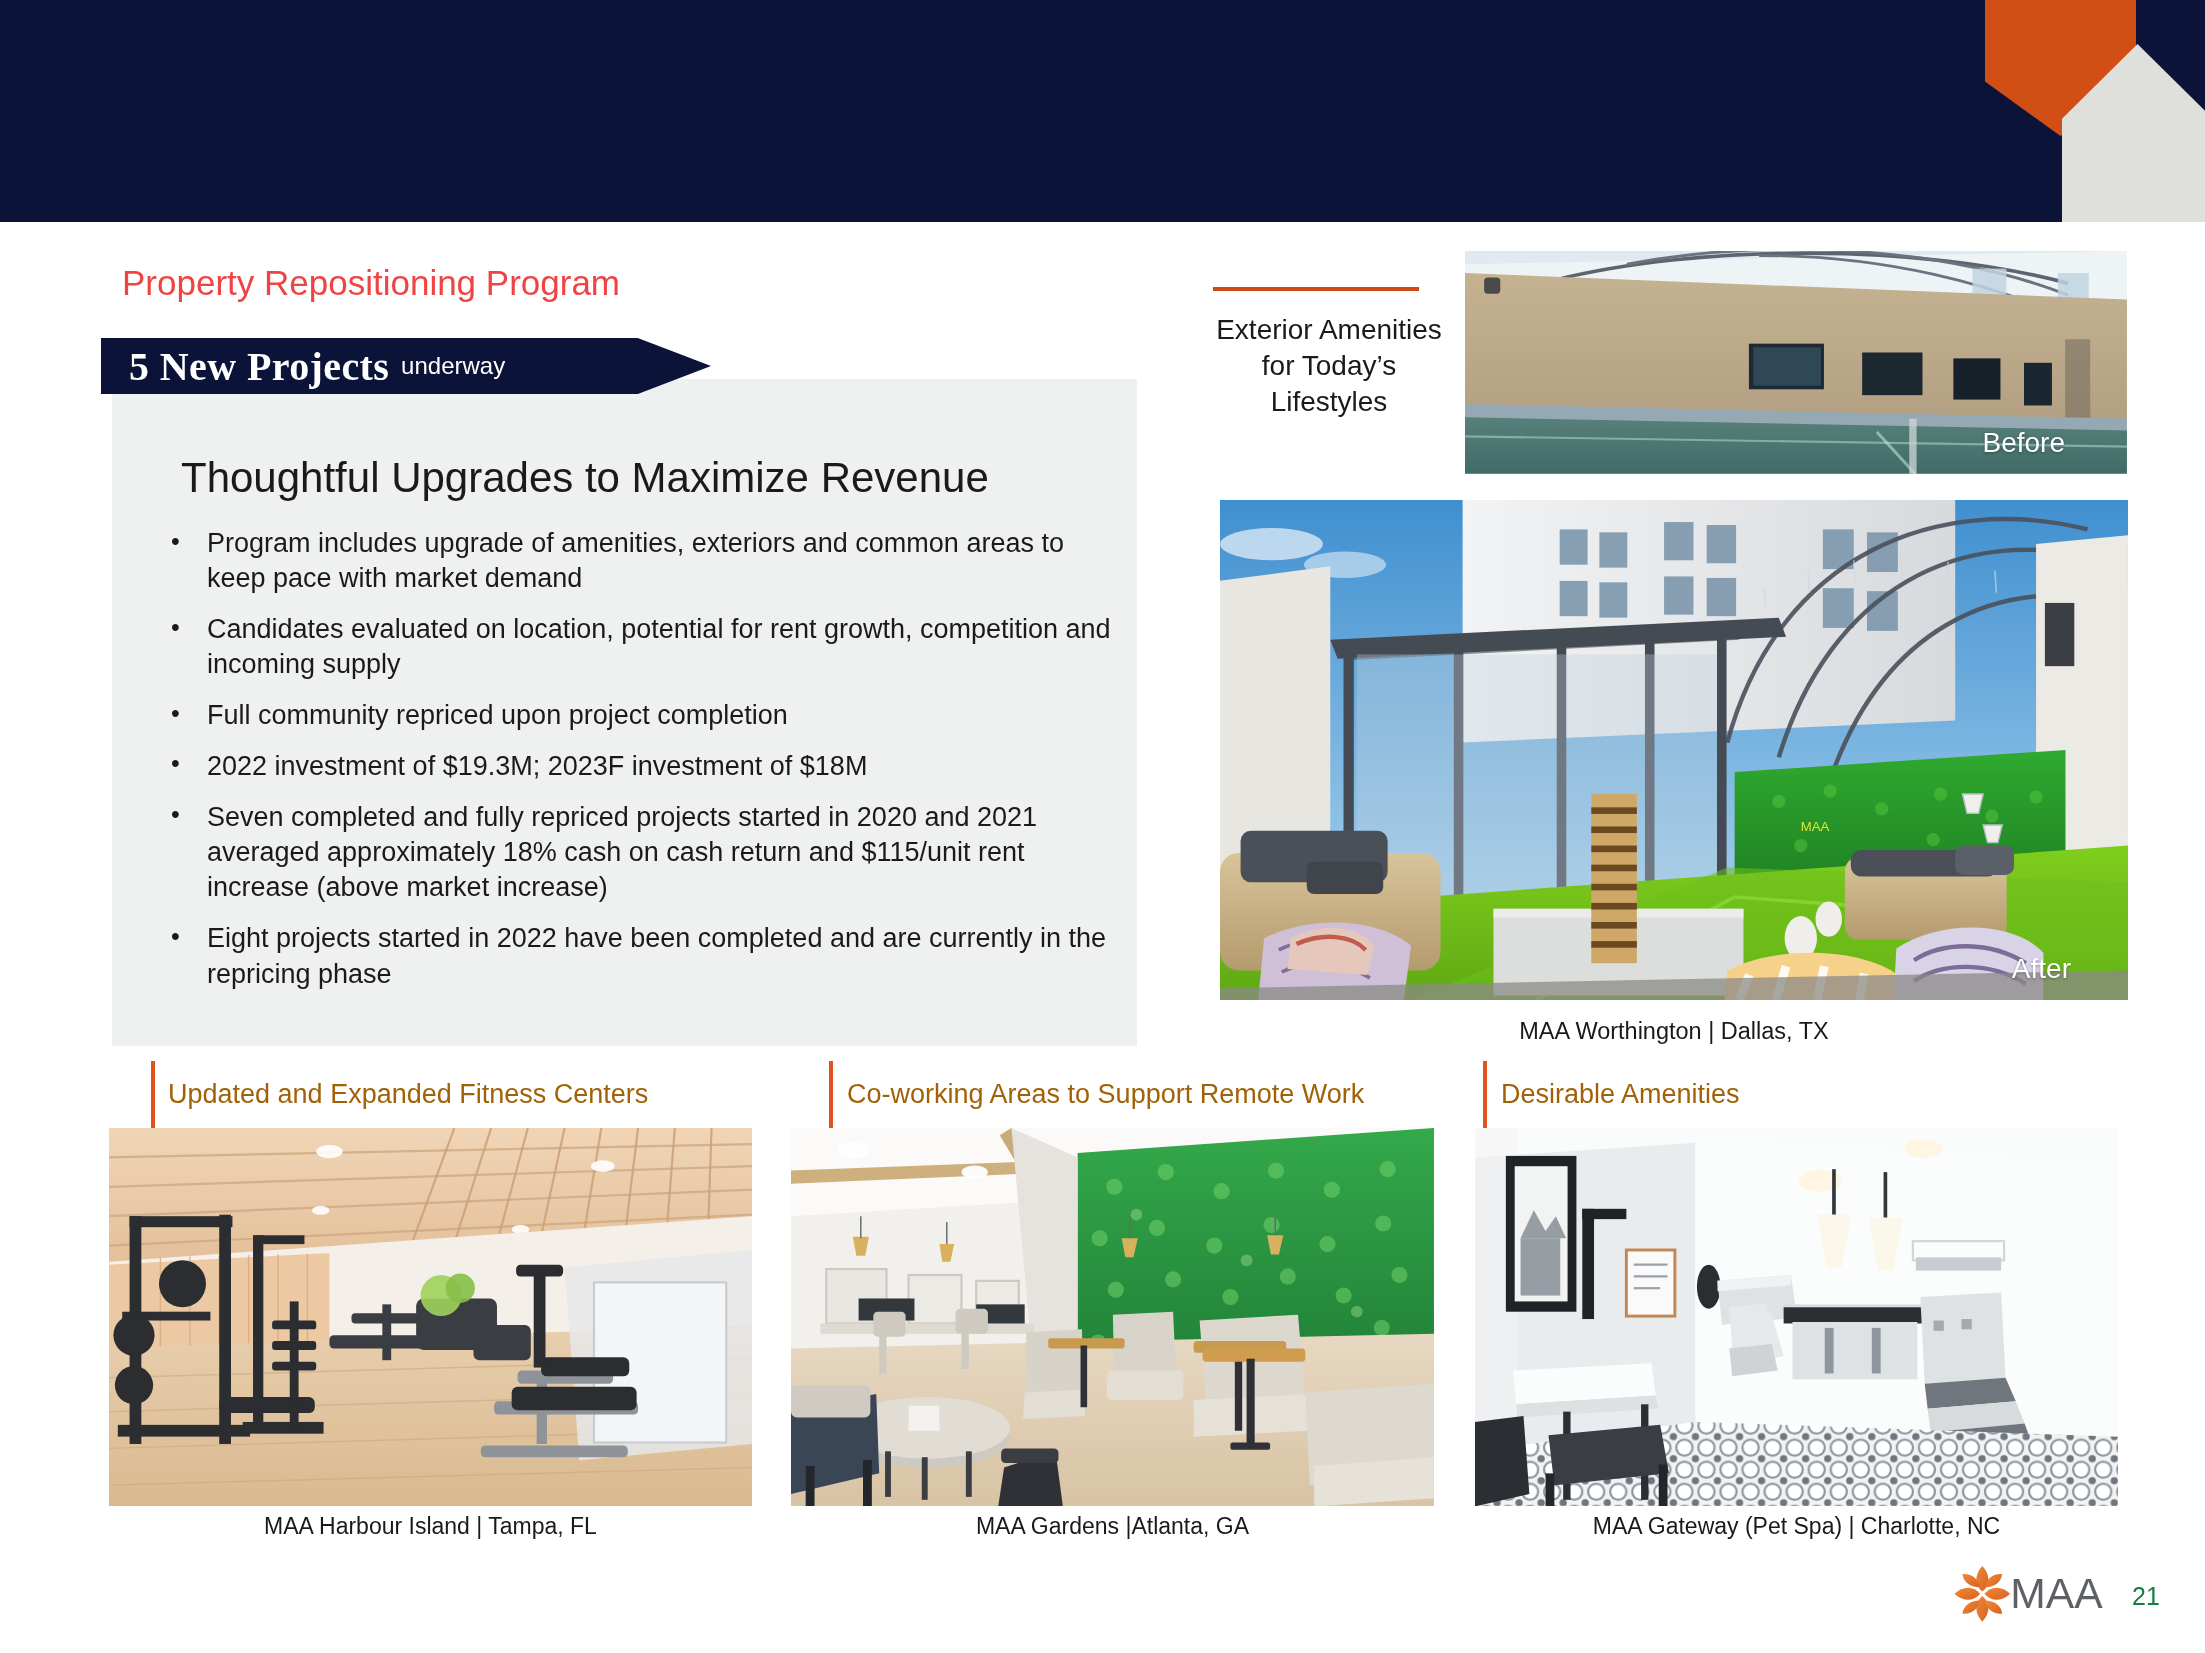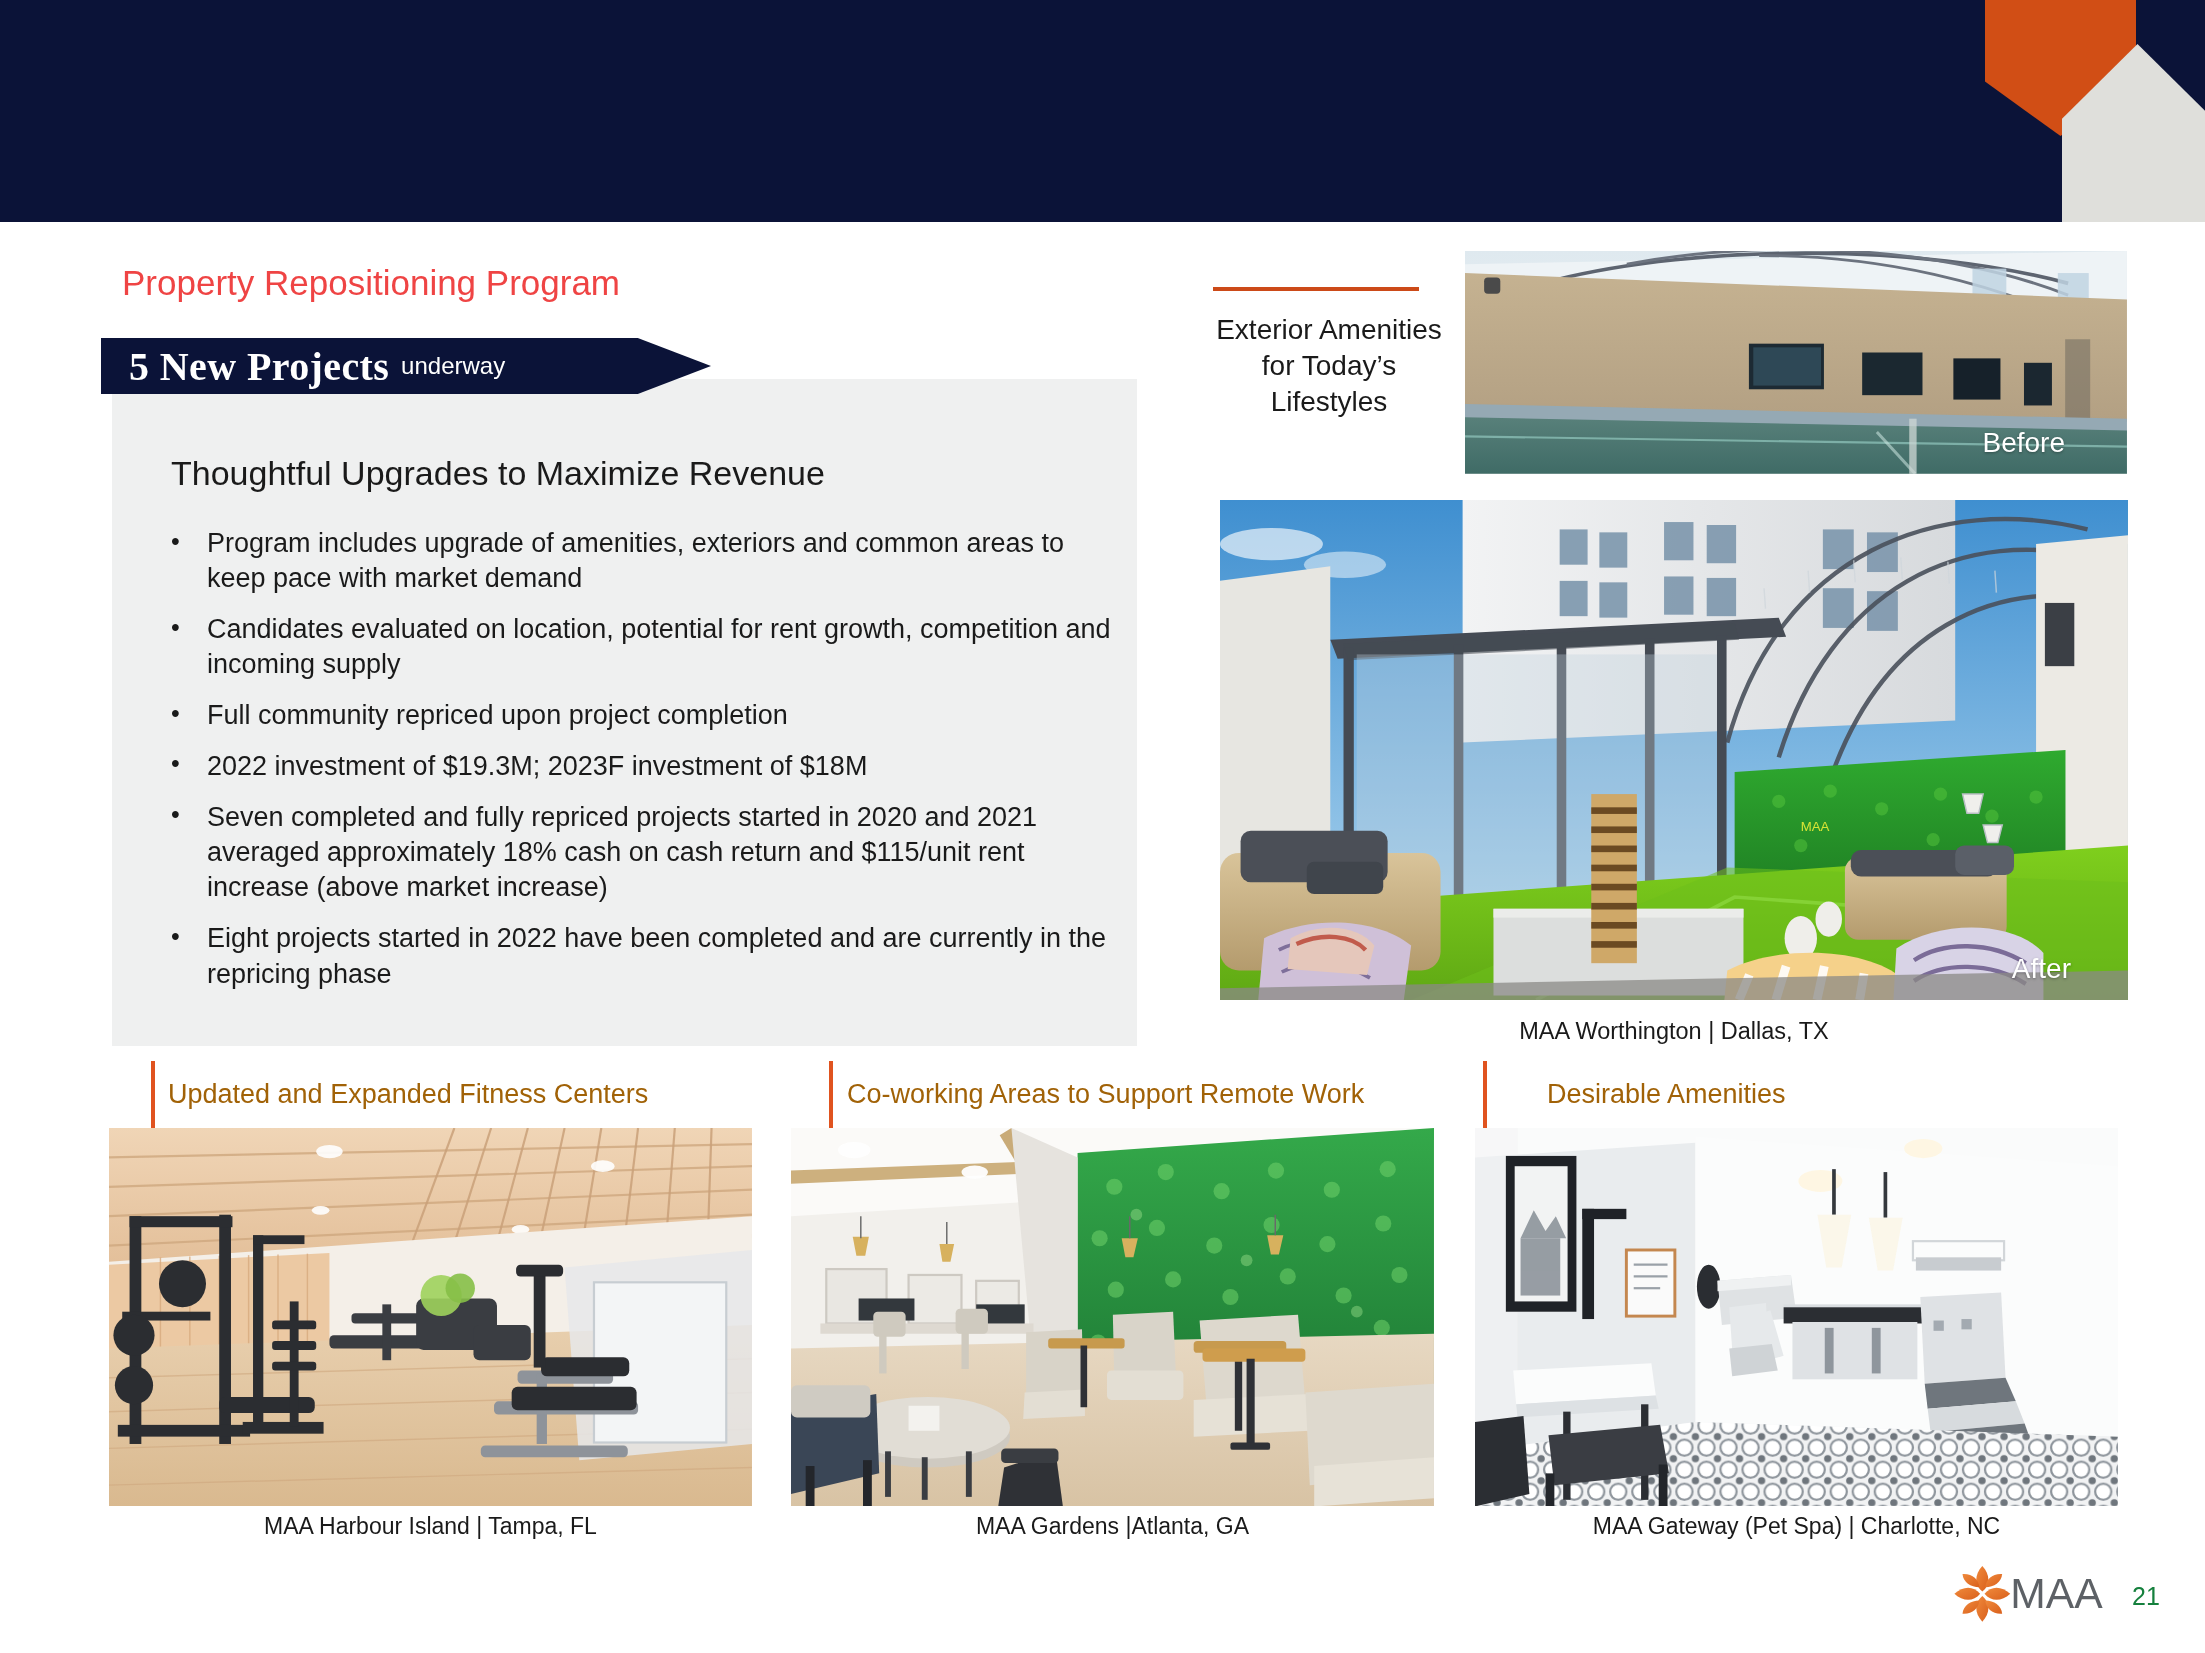--- a/index.html
+++ b/index.html
@@ -50,22 +50,22 @@
   .chev-light{
     font-size:24px;color:#ffffff;font-weight:400;
     margin-left:11.8px;
   }
 
   .gray-panel{
     position:absolute;left:112px;top:379px;width:1025px;height:667px;
     background:#eff0f0;
   }
   .panel-heading{
-    position:absolute;left:171px;top:454px;
-    font-size:34px;color:#1a1a1a;font-weight:400;white-space:nowrap;
+    position:absolute;left:181px;top:454px;
+    font-size:42px;color:#1a1a1a;font-weight:400;white-space:nowrap;
   }
   .bullet-list{
     position:absolute;left:165px;top:526px;width:948px;
     list-style:none;margin:0;padding:0;
   }
   .bullet-item{
     position:relative;padding-left:42px;
     font-size:27px;line-height:1.31;color:#1a1a1a;
     margin-bottom:15.4px;
   }
@@ -580,21 +580,21 @@
     </g>
     <g>
       <path d="M290 462 L360 440 L370 515 L282 515 Z" fill="#2f3136"></path>
       <rect x="286" y="436" width="78" height="20" rx="6" fill="#3a3d42"></rect>
     </g>
   </svg>
 </div>
 <div class="thumb-caption" style="left:791px;top:1513px;width:643px;">MAA Gardens |Atlanta, GA</div>
 
 <div class="vrule" style="left:1483px;top:1061px;height:316px;"></div>
-<div class="bottom-label" style="left:1501px;top:1079px;margin-left:46px;">Desirable Amenities</div>
+<div class="bottom-label" style="left:1501px;top:1079px;">Desirable Amenities</div>
 <div class="thumb" style="left:1475px;top:1128px;width:643px;height:379px;">
   <svg class="scene" viewBox="0 0 875 515" preserveAspectRatio="none">
     <defs>
       <pattern id="tileP" width="30" height="30" patternUnits="userSpaceOnUse">
         <rect width="30" height="30" fill="#f1f2f3"></rect>
         <circle cx="15" cy="15" r="11" fill="#ffffff"></circle>
         <circle cx="15" cy="15" r="11" fill="none" stroke="#8e959c" stroke-width="3"></circle>
         <circle cx="0" cy="0" r="5" fill="#6f767d"></circle>
           <circle cx="30" cy="0" r="5" fill="#6f767d"></circle>
         <circle cx="0" cy="30" r="5" fill="#6f767d"></circle>

